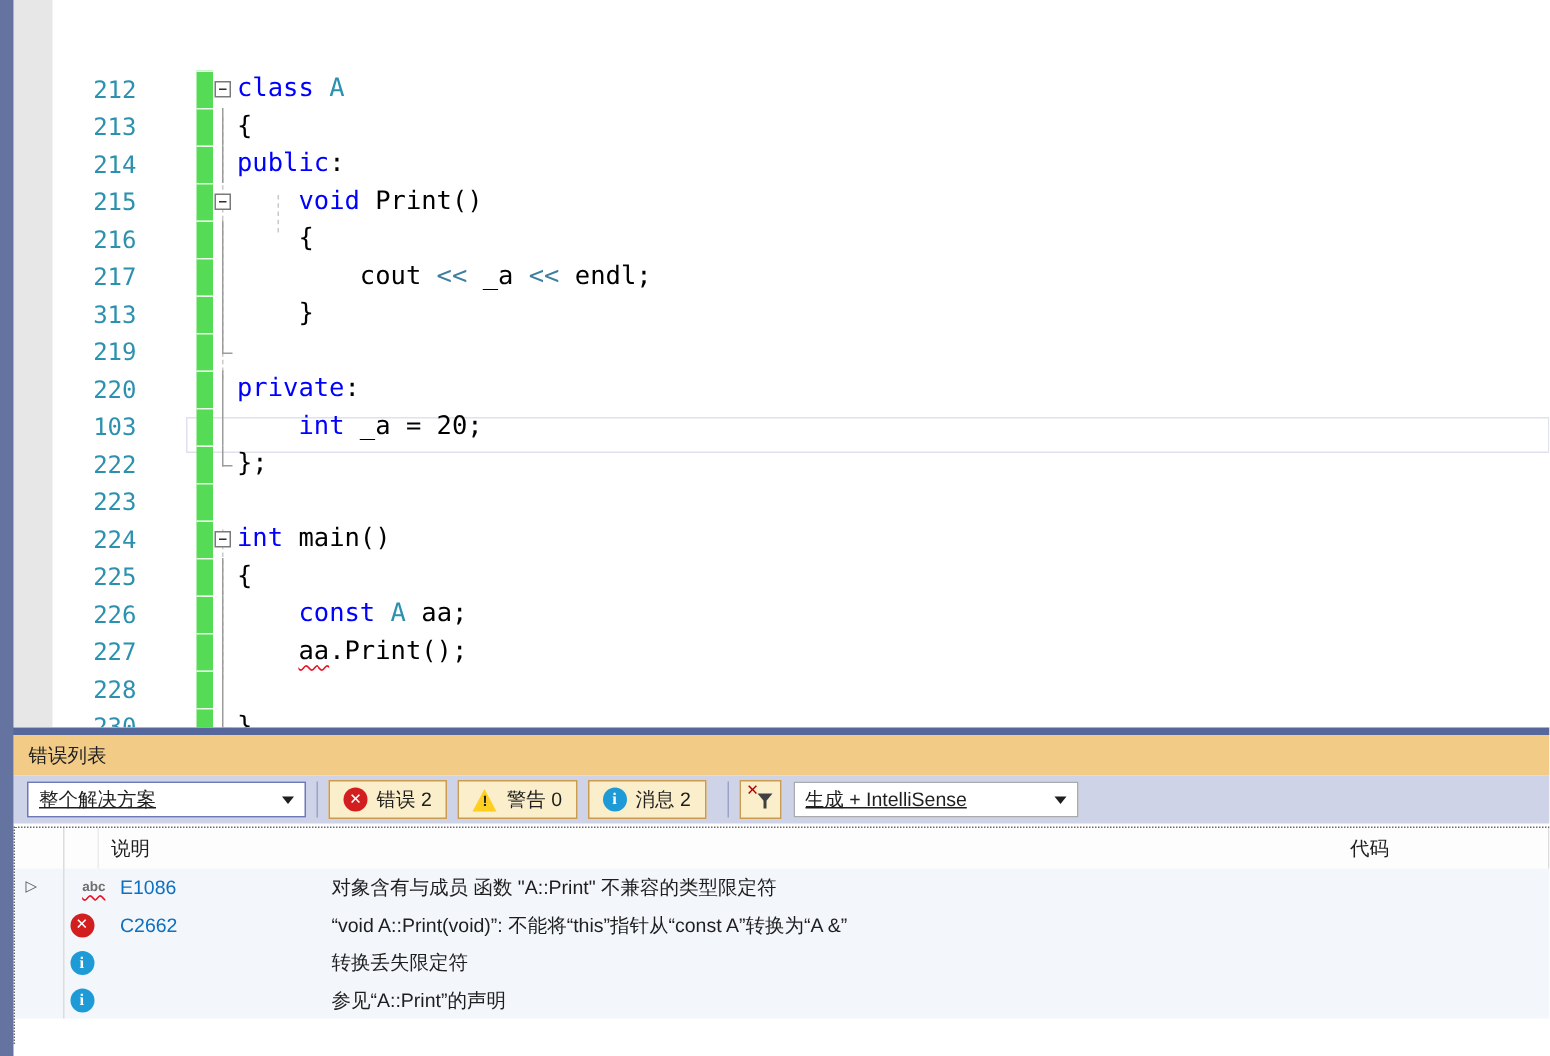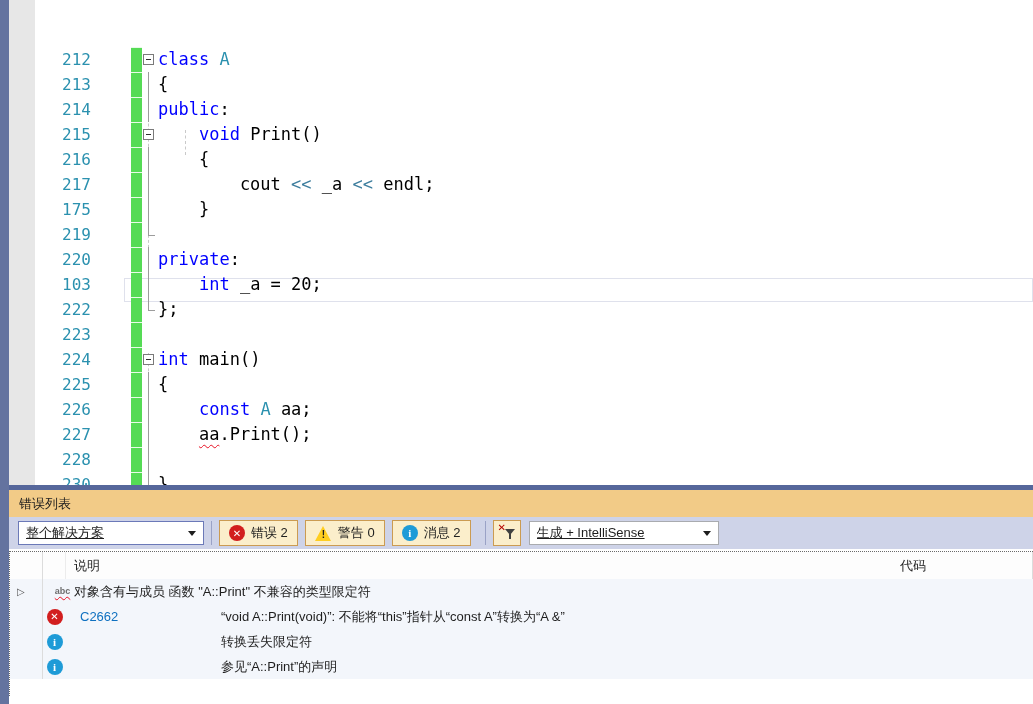--- a/index.html
+++ b/index.html
@@ -156,21 +156,21 @@
         <div class="cl">
           <span class="ln">217</span>
           <span class="gapc"></span>
           <span class="green"></span>
           <span class="olc">
             <span class="ol-line"></span>
           </span>
           <span class="codetext"><span class="s-p">        cout </span><span class="s-op">&lt;&lt;</span><span class="s-p"> _a </span><span class="s-op">&lt;&lt;</span><span class="s-p"> endl;</span></span>
         </div>
         <div class="cl">
-          <span class="ln">175</span>
+          <span class="ln">313</span>
           <span class="gapc"></span>
           <span class="green"></span>
           <span class="olc">
             <span class="ol-line"></span>
           </span>
           <span class="codetext"><span class="s-p">    }</span></span>
         </div>
         <div class="cl">
           <span class="ln">219</span>
           <span class="gapc"></span>
@@ -320,20 +320,21 @@
         <div class="th c-code">代码</div>
       </div>
       <div id="error-rows">
           <div class="erow">
             <div class="th c-exp">
               <span class="exp">▷</span>
             </div>
             <div class="th c-ico cell-ico" style="border-right: none;">
               <span class="ic-abc">abc</span>
             </div>
+            <div class="th c-code codelink" style="border-right: none;">E1086</div>
             <div class="th c-desc">对象含有与成员 函数 "A::Print" 不兼容的类型限定符</div>
           </div>
           <div class="erow">
             <div class="th c-exp"></div>
             <div class="th c-ico cell-ico" style="border-right: none;">
               <span class="ic-error">✕</span>
             </div>
             <div class="th c-code codelink" style="border-right: none;">C2662</div>
             <div class="th c-desc">“void A::Print(void)”: 不能将“this”指针从“const A”转换为“A &amp;”</div>
           </div>

